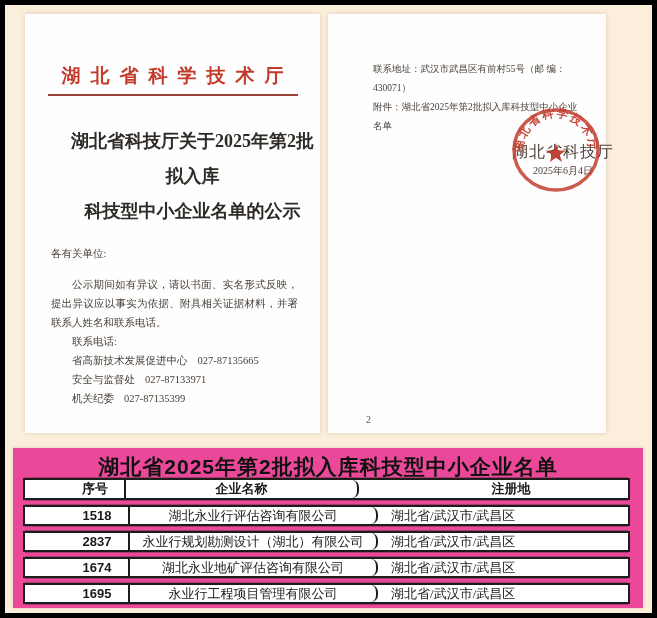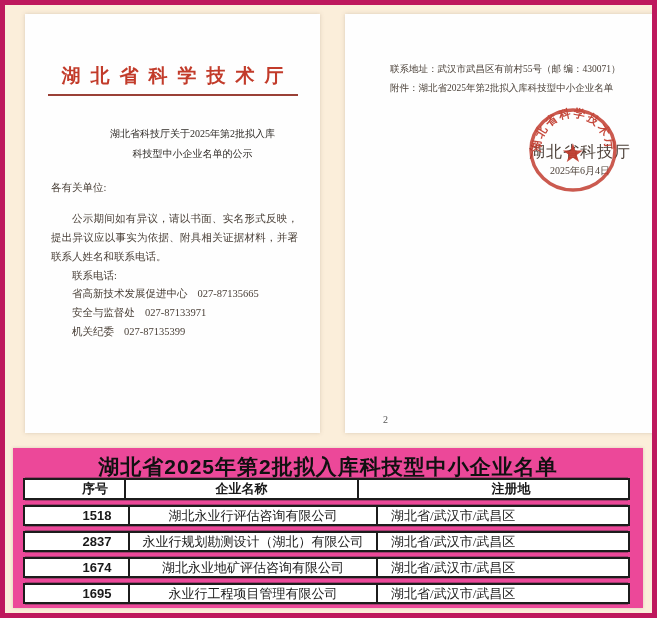--- a/index.html
+++ b/index.html
@@ -1,53 +1,53 @@
 <!DOCTYPE html>
 <html><head>
 <meta charset="utf-8">
 <style>
   * { margin: 0; padding: 0; box-sizing: border-box; }
   html, body { background: #e8e8e8; }
   .frame {
     position: relative;
     width: 657px; height: 618px;
     background: #fbeeda;
-    border: 5px solid #be185d;
+    border: 5px solid #000000;
     overflow: hidden;
     font-family: "Liberation Serif", "DejaVu Serif", serif;
   }
   .page {
     position: absolute;
     background: #fefefe;
     box-shadow: 0 0 4px rgba(120,100,80,.25);
   }
   .page-left  { left: 20px; top: 9px;  width: 295px; height: 419px; }
-  .page-right { left: 323px; top: 9px; width: 310px; height: 419px; margin-left: 17px; }
+  .page-right { left: 323px; top: 9px; width: 278px; height: 419px; }
 
   
   .agency-header {
     margin-top: 49px;
     text-align: center;
     font-size: 19px;
     font-weight: bold;
     color: #c23b2a;
     letter-spacing: 10px;
     text-indent: 10px;
     white-space: nowrap;
   }
   .agency-rule {
     width: 250px;
     margin: 5px auto 0 auto;
     border-top: 2px solid #9a4036;
   }
   .doc-title {
     margin-top: 28px;
     text-align: center;
-    font-size: 10px;
-    font-weight: normal;
+    font-size: 18px;
+    font-weight: bold;
     line-height: 1.95;
     color: #2e2a26;
     margin-left: 40px;
   }
   .doc-body {
     margin: 16px 22px 0 26px;
     font-size: 10.5px;
     line-height: 1.8;
     color: #4a4038;
     text-align: justify;
@@ -103,21 +103,21 @@
     box-shadow: 0 -3px 0 -2px rgba(40,40,40,.35), 0 3px 0 -2px rgba(40,40,40,.35);
   }
   .trow + .trow { margin-top: 5px; }
   .trow.header { height: 22px; font-weight: bold; }
   .trow.datarow { height: 21px; }
   .cell {
     display: flex; align-items: center; justify-content: center;
     font-size: 13px; color: #1a1a1a; overflow: hidden; white-space: nowrap;
   }
   .cell.c-no   { width: 68px;  border-right: 2px solid #1c1c1c; font-weight: bold; margin-left: 41px; }
-  .cell.c-name { width: 265px; border-right: 2px solid #1c1c1c; }
+  .cell.c-name { width: 265px; border-right: 2px solid #1c1c1c; border-radius: 7px; }
   .cell.c-loc  { width: 266px; justify-content: flex-start; padding-left: 13px; }
   .trow.header .cell { font-weight: bold; }
   .trow.header .c-loc { justify-content: center; padding-left: 0; margin-left: 35px; }
   .trow.datarow .c-name, .trow.datarow .c-loc { font-family: "Liberation Serif", "DejaVu Serif", serif; }
 </style>
 </head>
 <body>
 
 <div class="frame">
 

